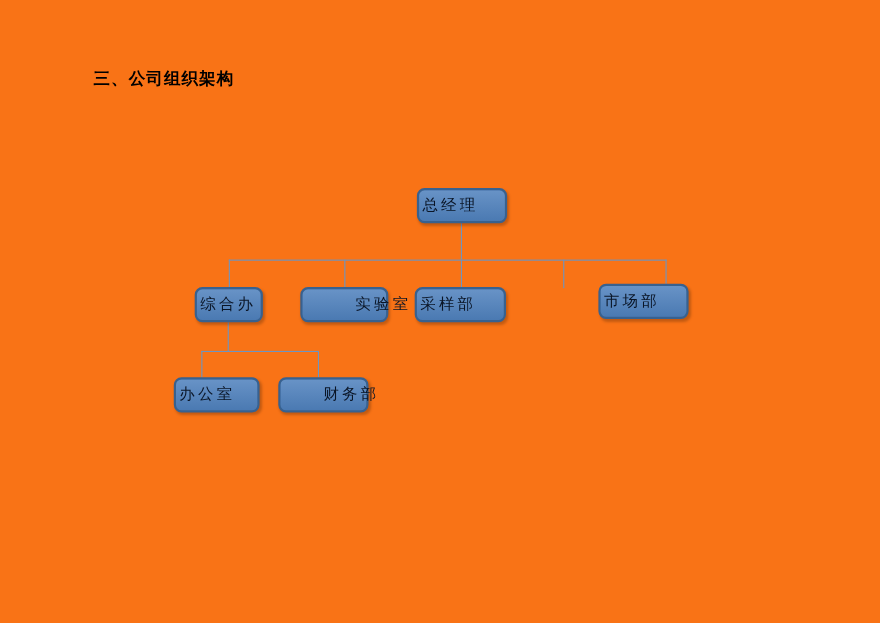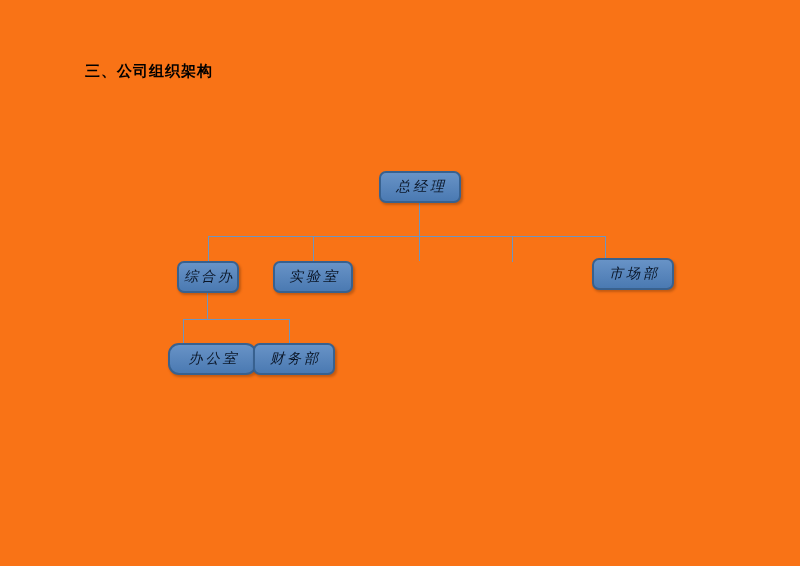--- a/index.html
+++ b/index.html
@@ -32,23 +32,22 @@
   }
   .org-chart { position: absolute; left: 0; top: 0; width: 800px; height: 566px; }
   .node {
     position: absolute;
     background-color: var(--box-fill);
     background-image: linear-gradient(rgba(255,255,255,0.14), rgba(0,0,0,0.06));
     border: 2px solid var(--box-border);
     border-radius: 7px;
     display: flex;
     align-items: center;
-    justify-content: center;
+    justify-content: flex-start;
     box-shadow: 1.5px 2px 2.5px rgba(0,0,0,0.22);
-    font-style: italic;
   }
   .node-label {
     font-size: 14px;
     color: var(--box-text);
     letter-spacing: 3px;
     text-indent: 3px;
     white-space: nowrap;
   }
   .conn { position: absolute; background: var(--connector); }
   .conn.v { width: 1px; }
@@ -77,32 +76,35 @@
     <div class="conn v" style="left:289px; top:319px; height:24px;"></div>
 
     <div class="node" style="left:379px; top:171px; width:82px; height:32px;">
       <span class="node-label">总经理</span>
     </div>
 
     <div class="node" style="left:177px; top:261px; width:62px; height:32px;">
       <span class="node-label">综合办</span>
     </div>
 
-    <div class="node" style="left:273px; top:261px; width:80px; height:32px;">
+    <div class="node" style="left:273px; top:261px; width:80px; height:32px;padding-left:45px;">
       <span class="node-label">实验室</span>
     </div>
 
+    <div class="node" style="left:377px; top:261px; width:83px; height:32px;">
+      <span class="node-label">采样部</span>
+    </div>
 
 
-    <div class="node" style="left:592px; top:258px; width:82px; height:32px;">
+    <div class="node" style="left:544px; top:258px; width:82px; height:32px;">
       <span class="node-label">市场部</span>
     </div>
 
-    <div class="node" style="left:168px; top:343px; width:89px; height:32px;border-radius:11px;">
+    <div class="node" style="left:158px; top:343px; width:78px; height:32px;">
       <span class="node-label">办公室</span>
     </div>
 
-    <div class="node" style="left:253px; top:343px; width:82px; height:32px;">
+    <div class="node" style="left:253px; top:343px; width:82px; height:32px;padding-left:36px;">
       <span class="node-label">财务部</span>
     </div>
 
   </div>
 </div>
 
 </body></html>

